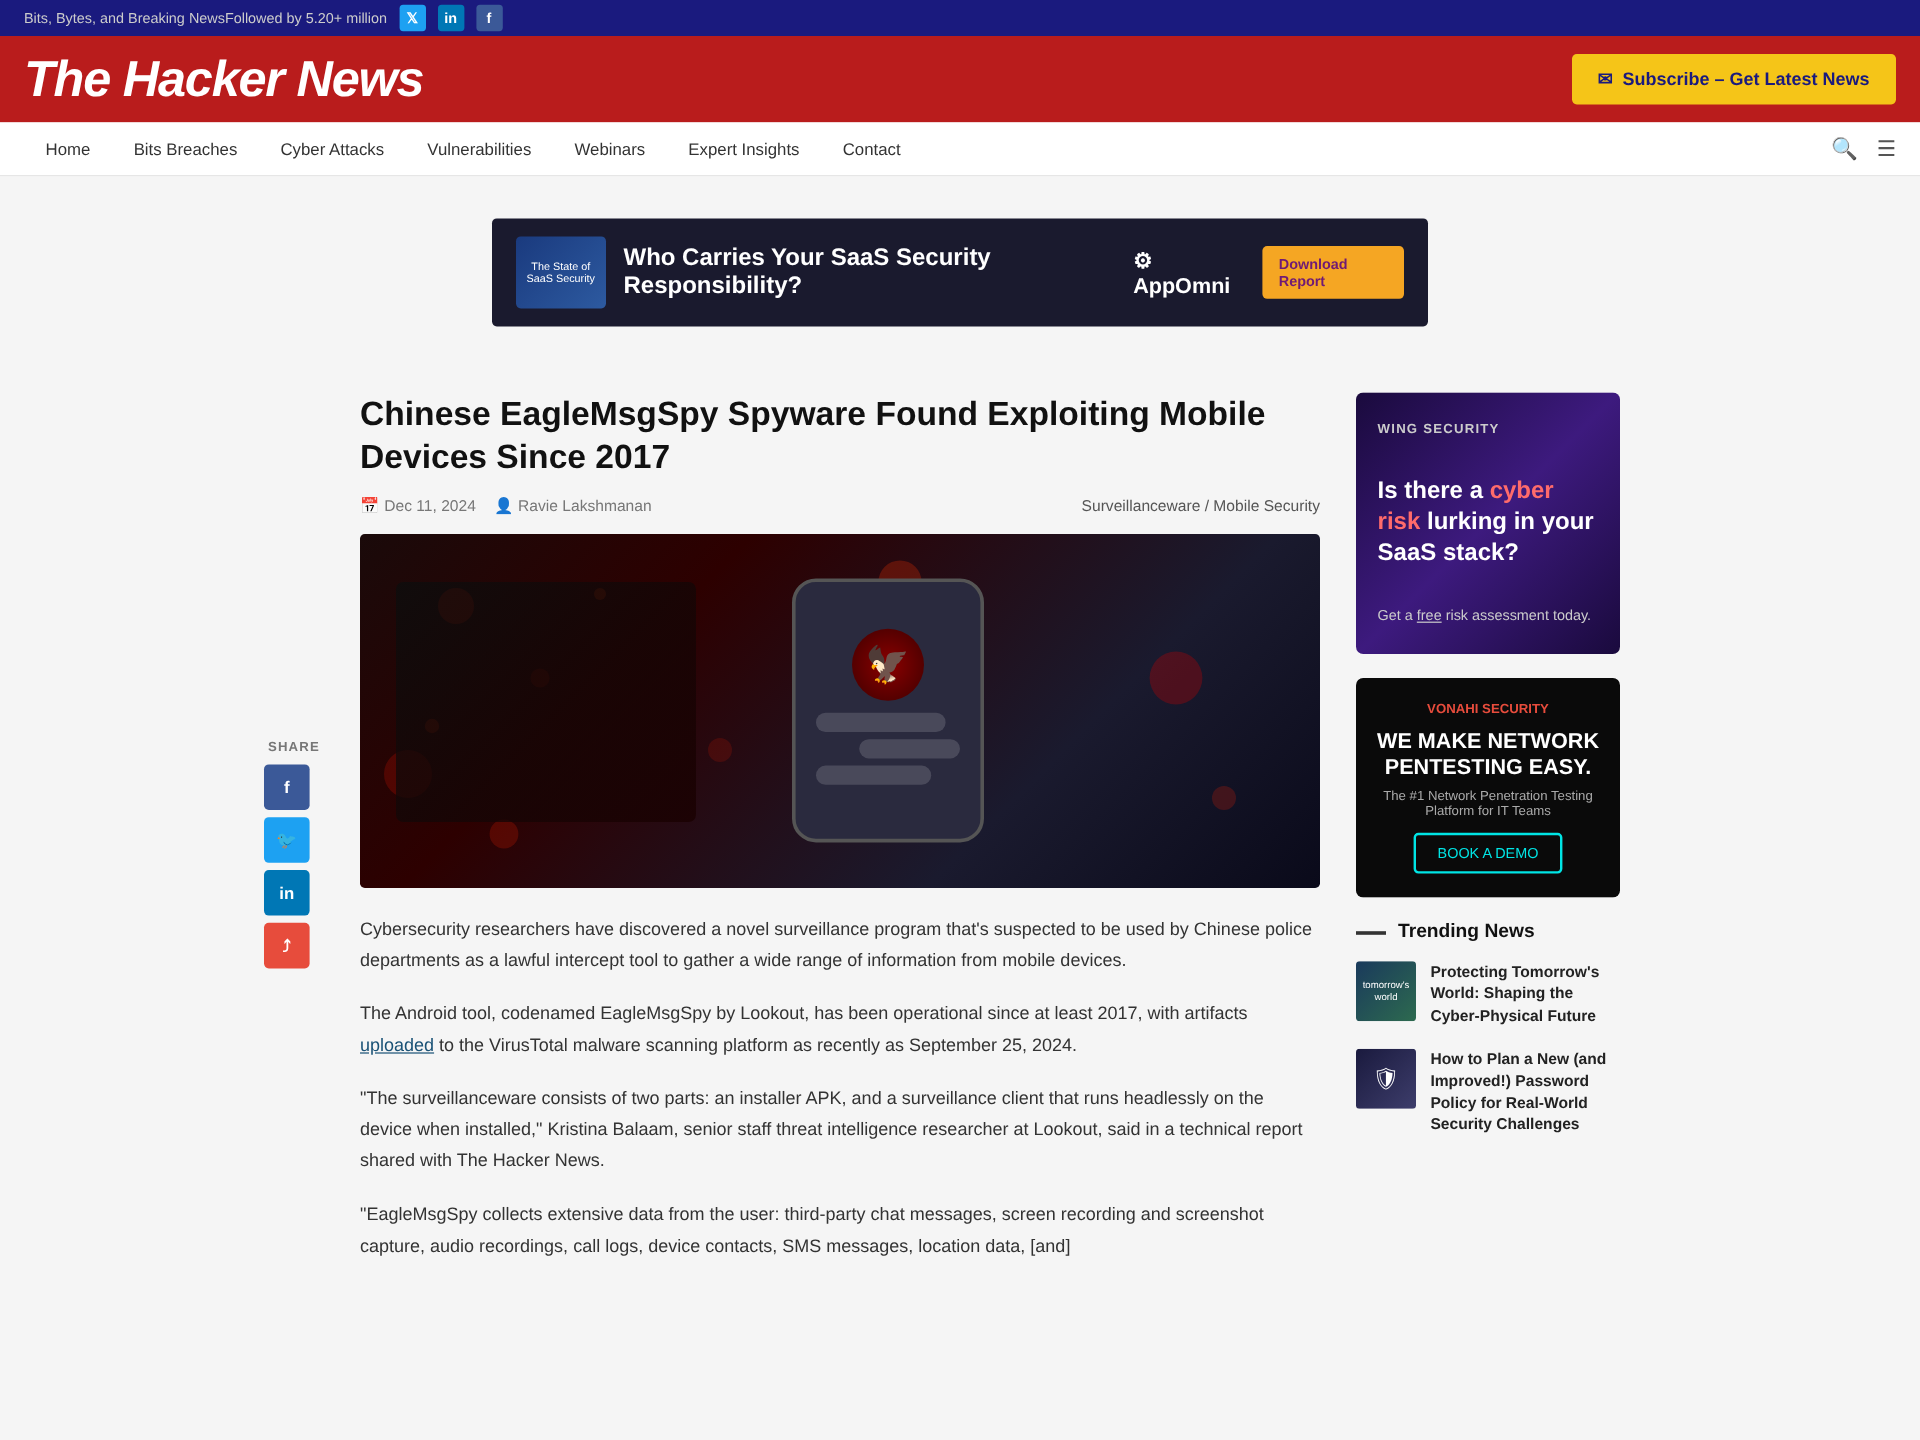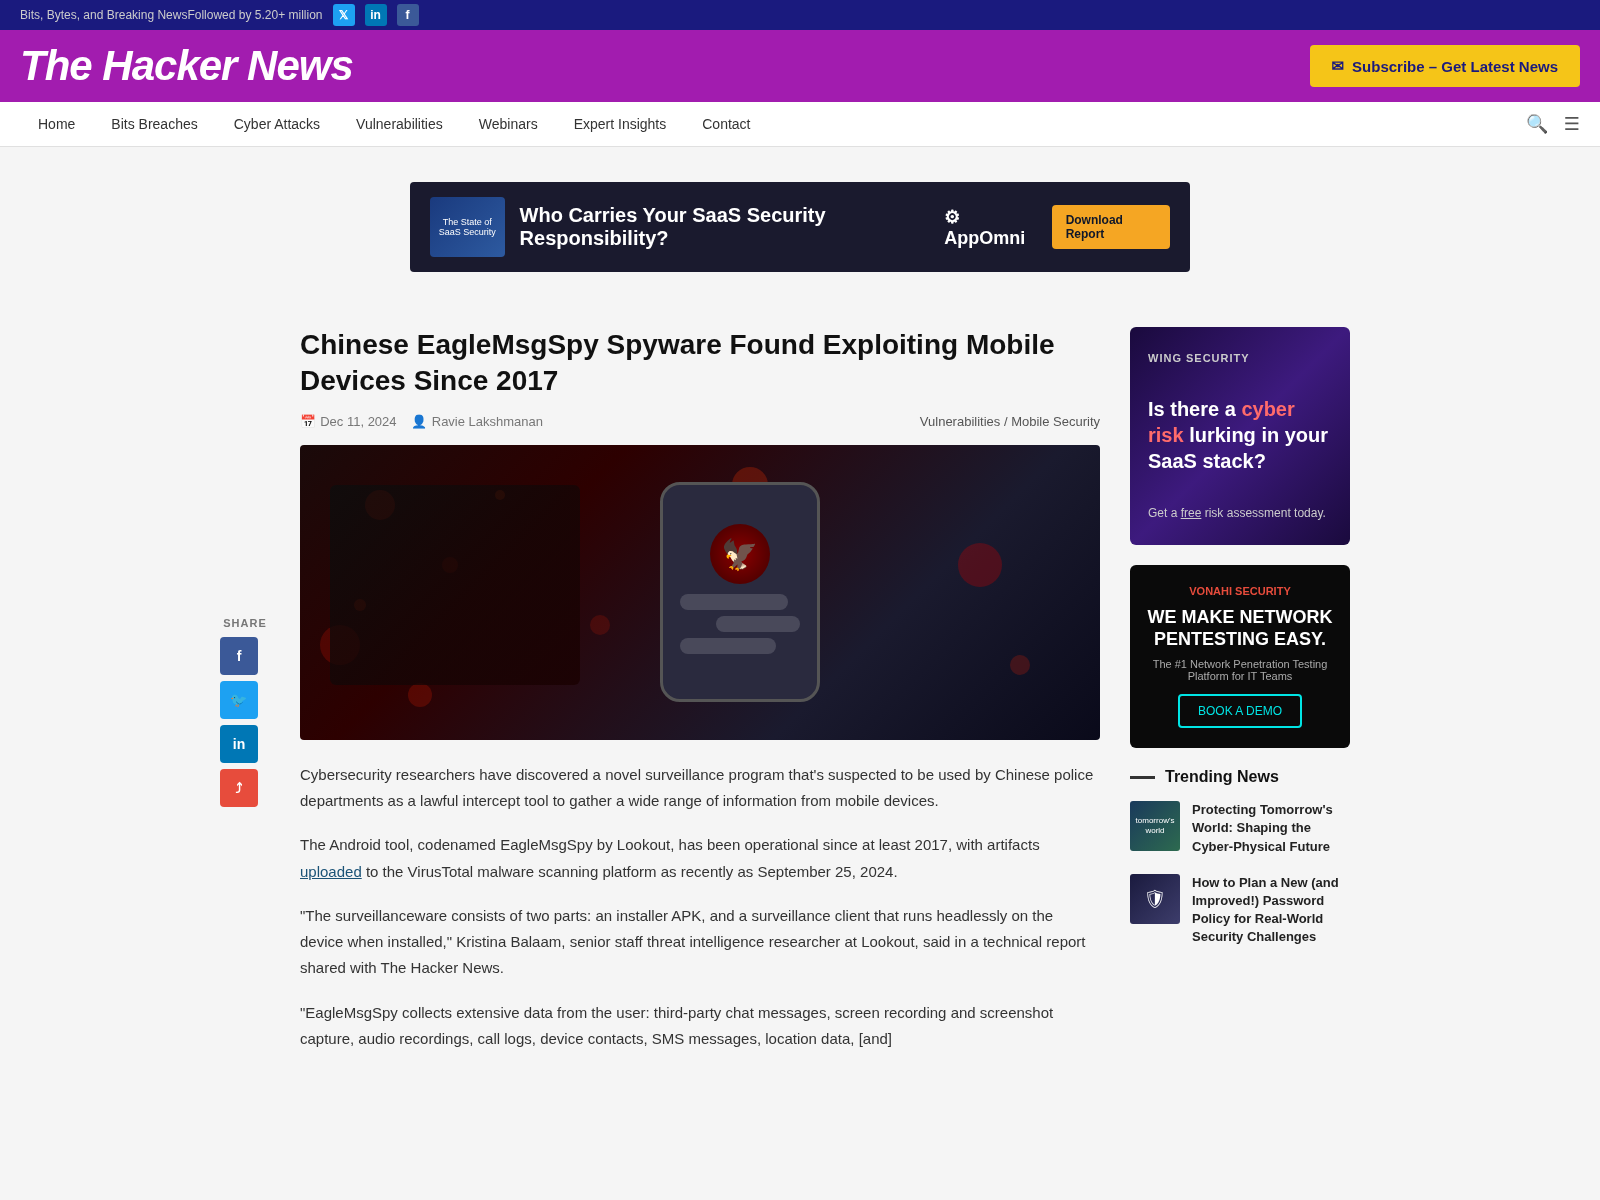--- a/index.html
+++ b/index.html
@@ -21,21 +21,21 @@
       border-radius: 3px;
       display: inline-flex; align-items: center; justify-content: center;
       font-size: 12px; font-weight: bold; color: white; cursor: pointer;
     }
     .twitter-icon { background: #1da1f2; }
     .linkedin-icon { background: #0077b5; }
     .facebook-icon { background: #3b5998; }
 
     
     .header {
-      background: #a21caf;
+      background: #b91c1c;
       padding: 12px 20px;
       display: flex;
       justify-content: space-between;
       align-items: center;
     }
     .site-title {
       color: white;
       font-size: 42px;
       font-weight: 900;
       font-style: italic;
@@ -85,21 +85,21 @@
       display: flex;
       align-items: center;
       justify-content: space-between;
       padding: 32px 20px;
       border-radius: 4px;
     }
     .banner-ad-text { color: white; font-size: 20px; font-weight: bold; }
     .banner-ad-right { display: flex; align-items: center; gap: 15px; }
     .appomni-btn {
       background: #f5a623;
-      color: #0f172a;
+      color: #701a75;
       padding: 8px 14px;
       border-radius: 4px;
       font-size: 12px;
       font-weight: bold;
       cursor: pointer;
     }
 
     
     .main-container {
       max-width: 1200px;
@@ -373,21 +373,21 @@
     <div class="share-btn share-other">⤴</div>
   </div>
 
   <div class="article-area">
     <h1 class="article-title">Chinese EagleMsgSpy Spyware Found Exploiting Mobile Devices Since 2017</h1>
     <div class="article-meta">
       <div class="article-meta-left">
         <span>📅 <span>Dec 11, 2024</span></span>
         <span>👤 <span>Ravie Lakshmanan</span></span>
       </div>
-      <span class="article-category">Vulnerabilities / Mobile Security</span>
+      <span class="article-category">Surveillanceware / Mobile Security</span>
     </div>
 
     <div class="article-image">
 
       <svg style="position:absolute;top:0;left:0;width:100%;height:100%;opacity:0.5;">
         <circle cx="80" cy="60" r="15" fill="#ff2200" opacity="0.6"></circle>
         <circle cx="150" cy="120" r="8" fill="#ff2200" opacity="0.4"></circle>
         <circle cx="40" cy="200" r="20" fill="#cc1100" opacity="0.5"></circle>
         <circle cx="200" cy="50" r="5" fill="#ff4400" opacity="0.7"></circle>
         <circle cx="120" cy="250" r="12" fill="#ff2200" opacity="0.4"></circle>

